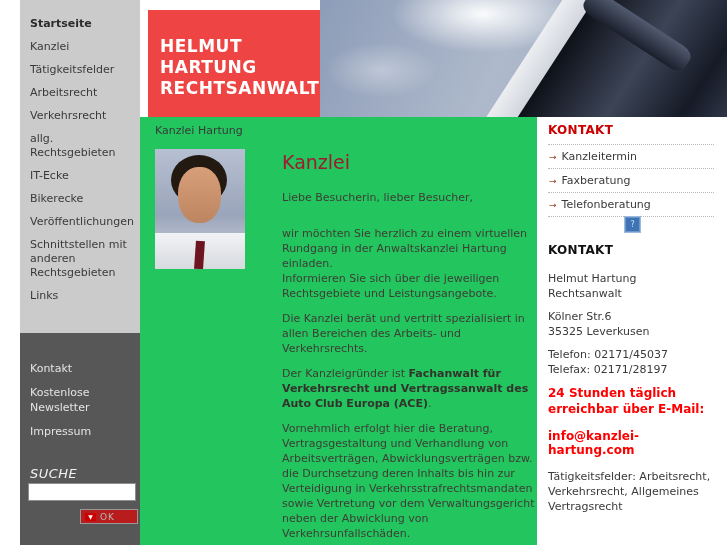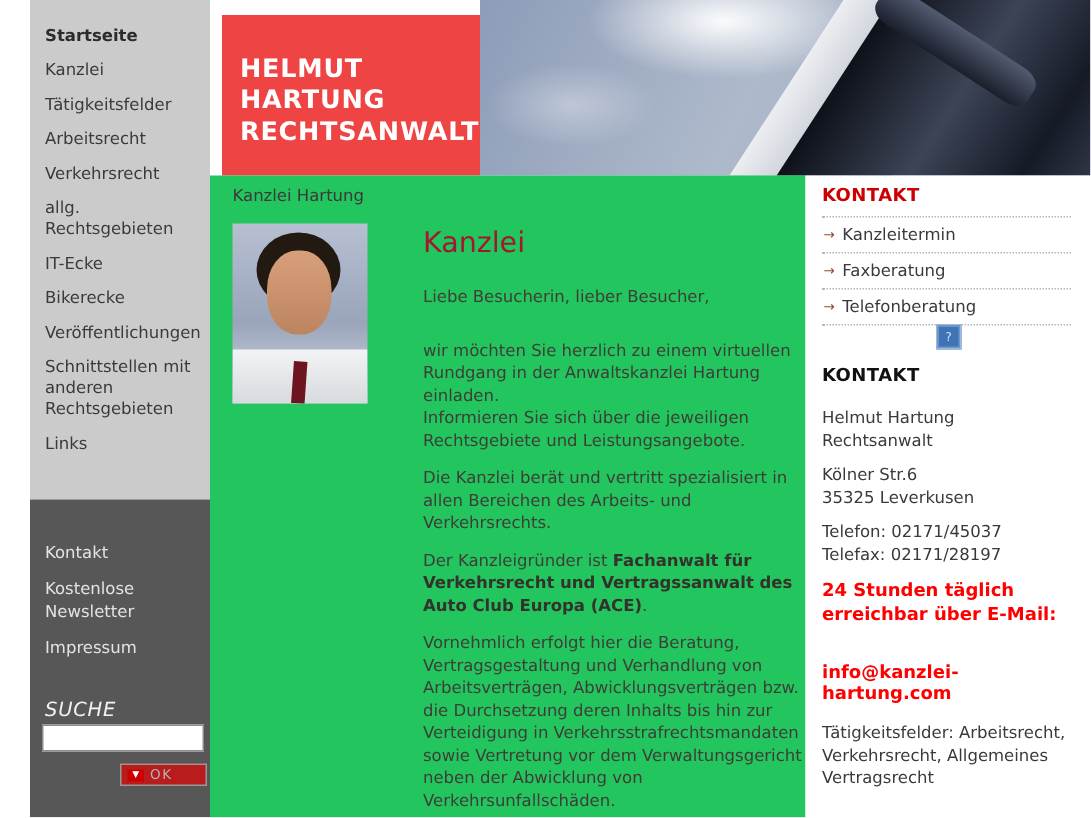--- a/index.html
+++ b/index.html
@@ -64,21 +64,21 @@
   .blist li:last-child{border-bottom:1px dotted #b8b8b8;}
   .arr{color:#96452e;font-size:9px;}
   .img-ph{position:absolute;top:99px;left:87px;width:15px;height:15px;background:#3e74b5;
           border:1px solid #9db9dc;box-shadow:inset 0 0 0 1px #6d96c9;}
   .img-ph:after{content:"?";display:block;text-align:center;font-size:8px;color:#cfe0f2;line-height:15px;}
   .kontakt{position:absolute;top:126px;left:11px;width:172px;}
   .k-title{font-size:12px;font-weight:bold;color:#111;margin:0 0 14px 0;letter-spacing:.3px;}
   .k-line{font-size:11px;line-height:15px;color:#3a3a3a;margin:0;}
   .k-gap{height:8px;}
   .k-red{font-size:12px;font-weight:bold;line-height:16px;color:#f00;margin:0;white-space:pre-line;}
-  .k-mail{font-size:12px;font-weight:bold;color:#f00;margin:24px 0 0 0;cursor:pointer;}
+  .k-mail{font-size:12px;font-weight:bold;color:#f00;margin:12px 0 0 0;cursor:pointer;}
   .k-fields{font-size:11px;line-height:15px;color:#3a3a3a;margin:12px 0 0 0;}
 </style>
 </head>
 <body>
 
 <div class="page">
 
   <div class="sb-light">
     <ul class="nav">
       <li class="active">Startseite</li>

